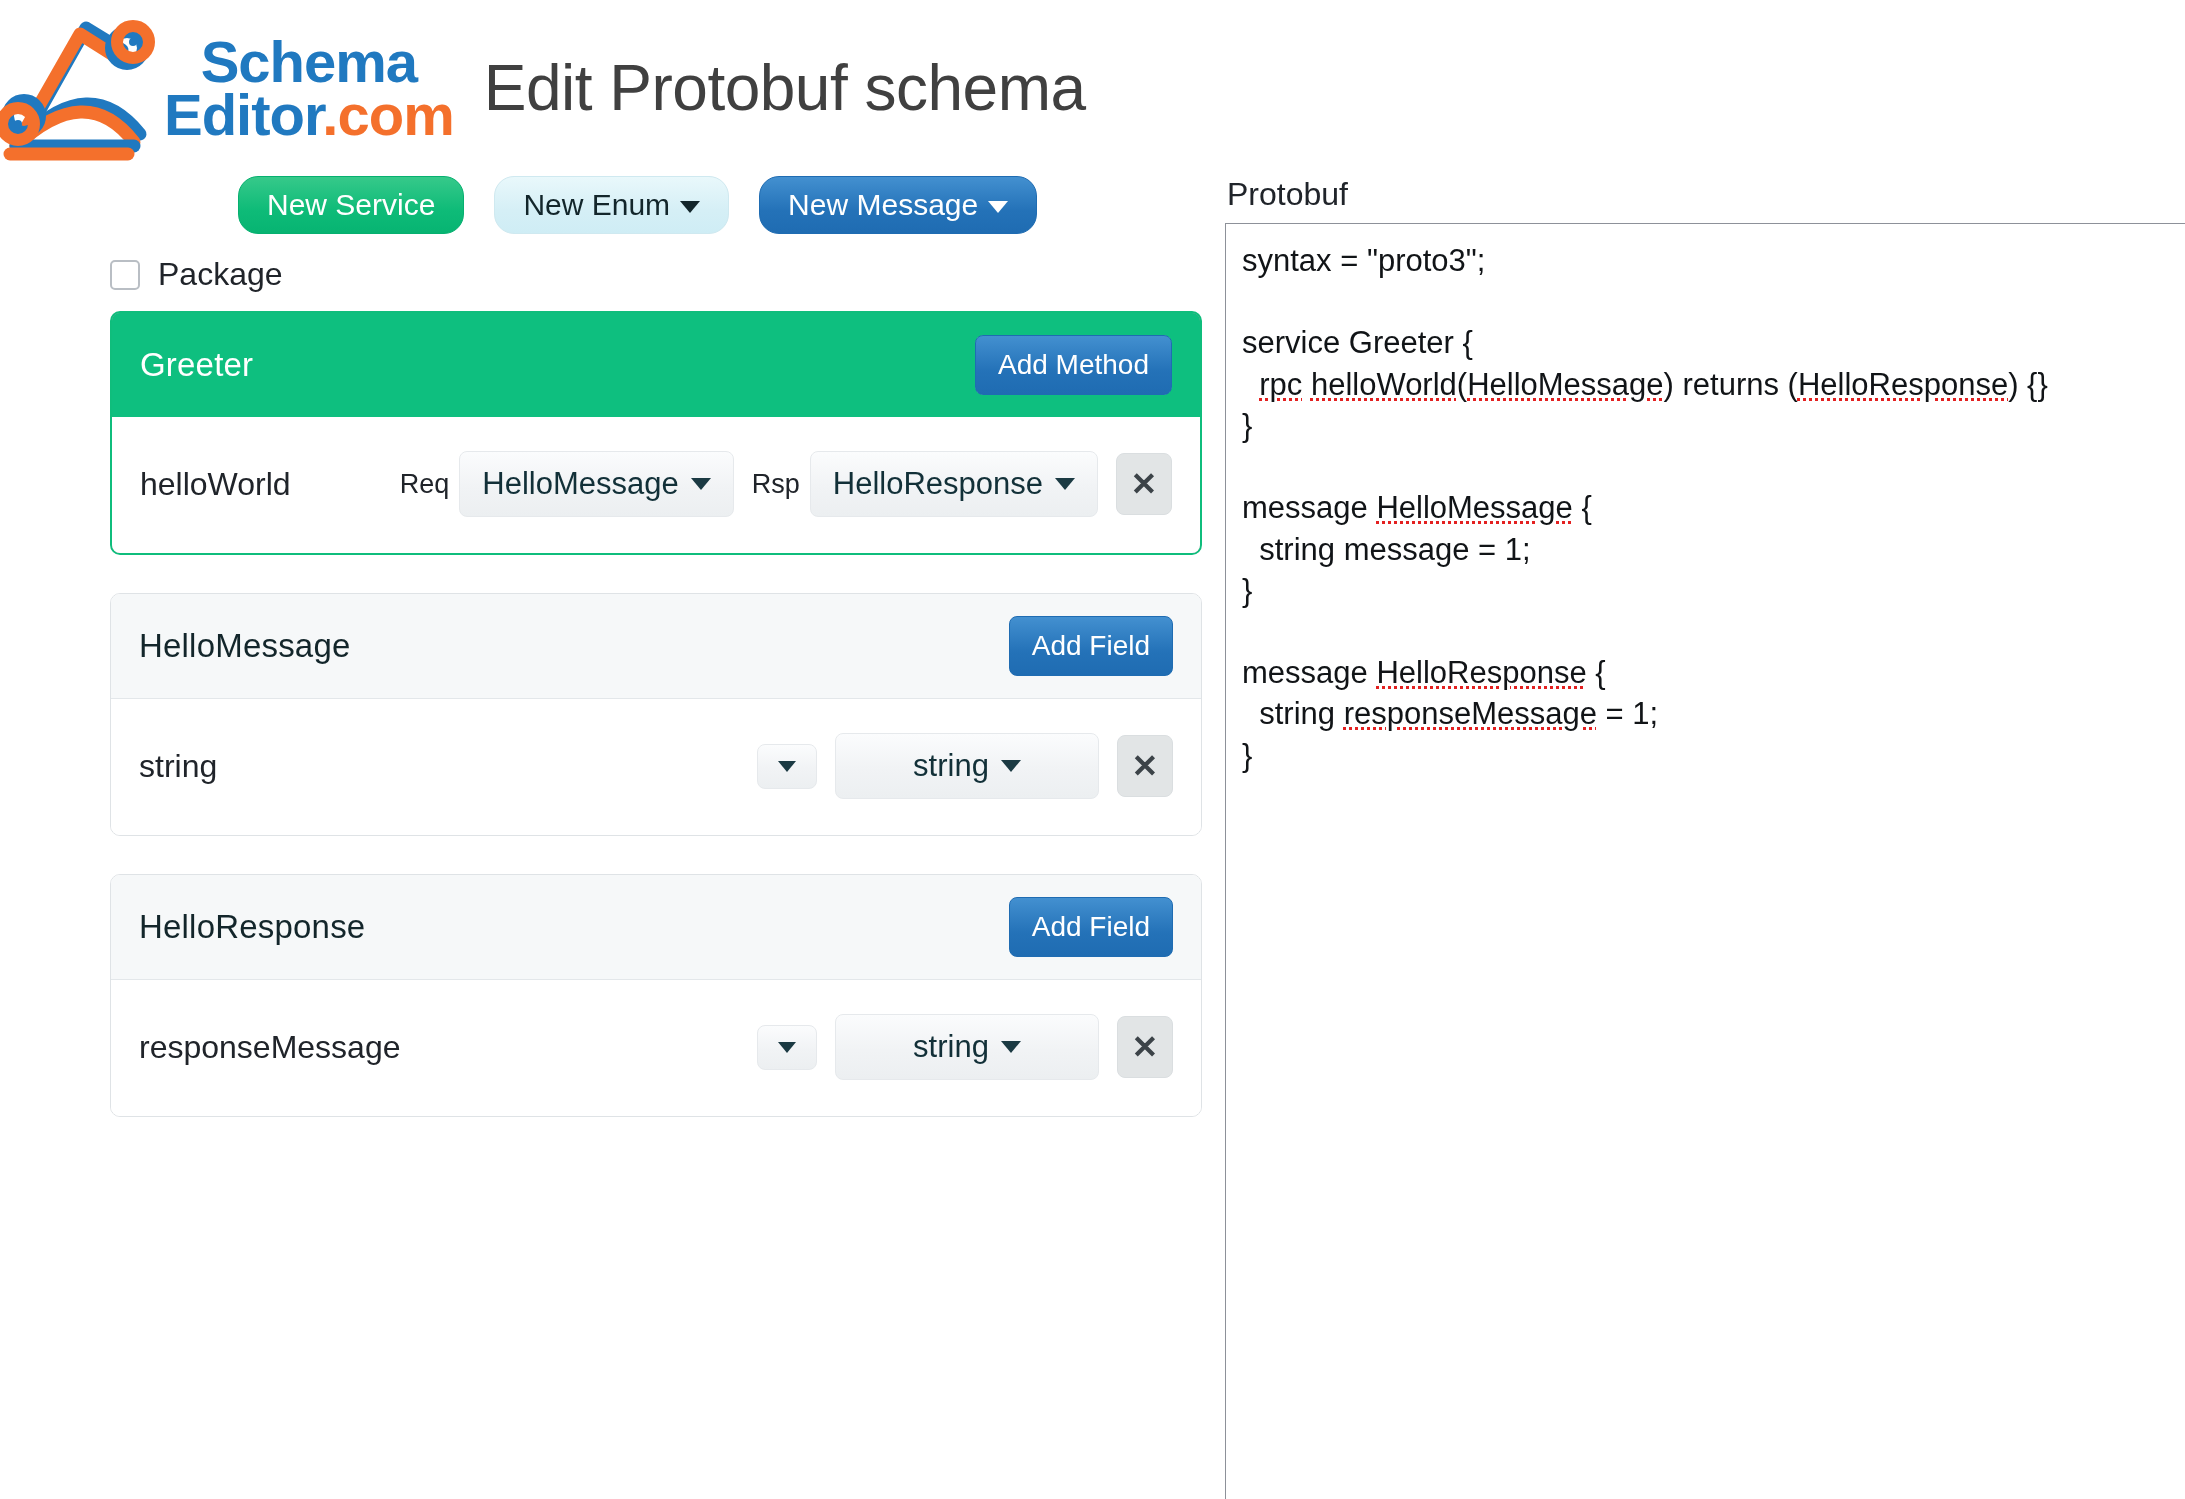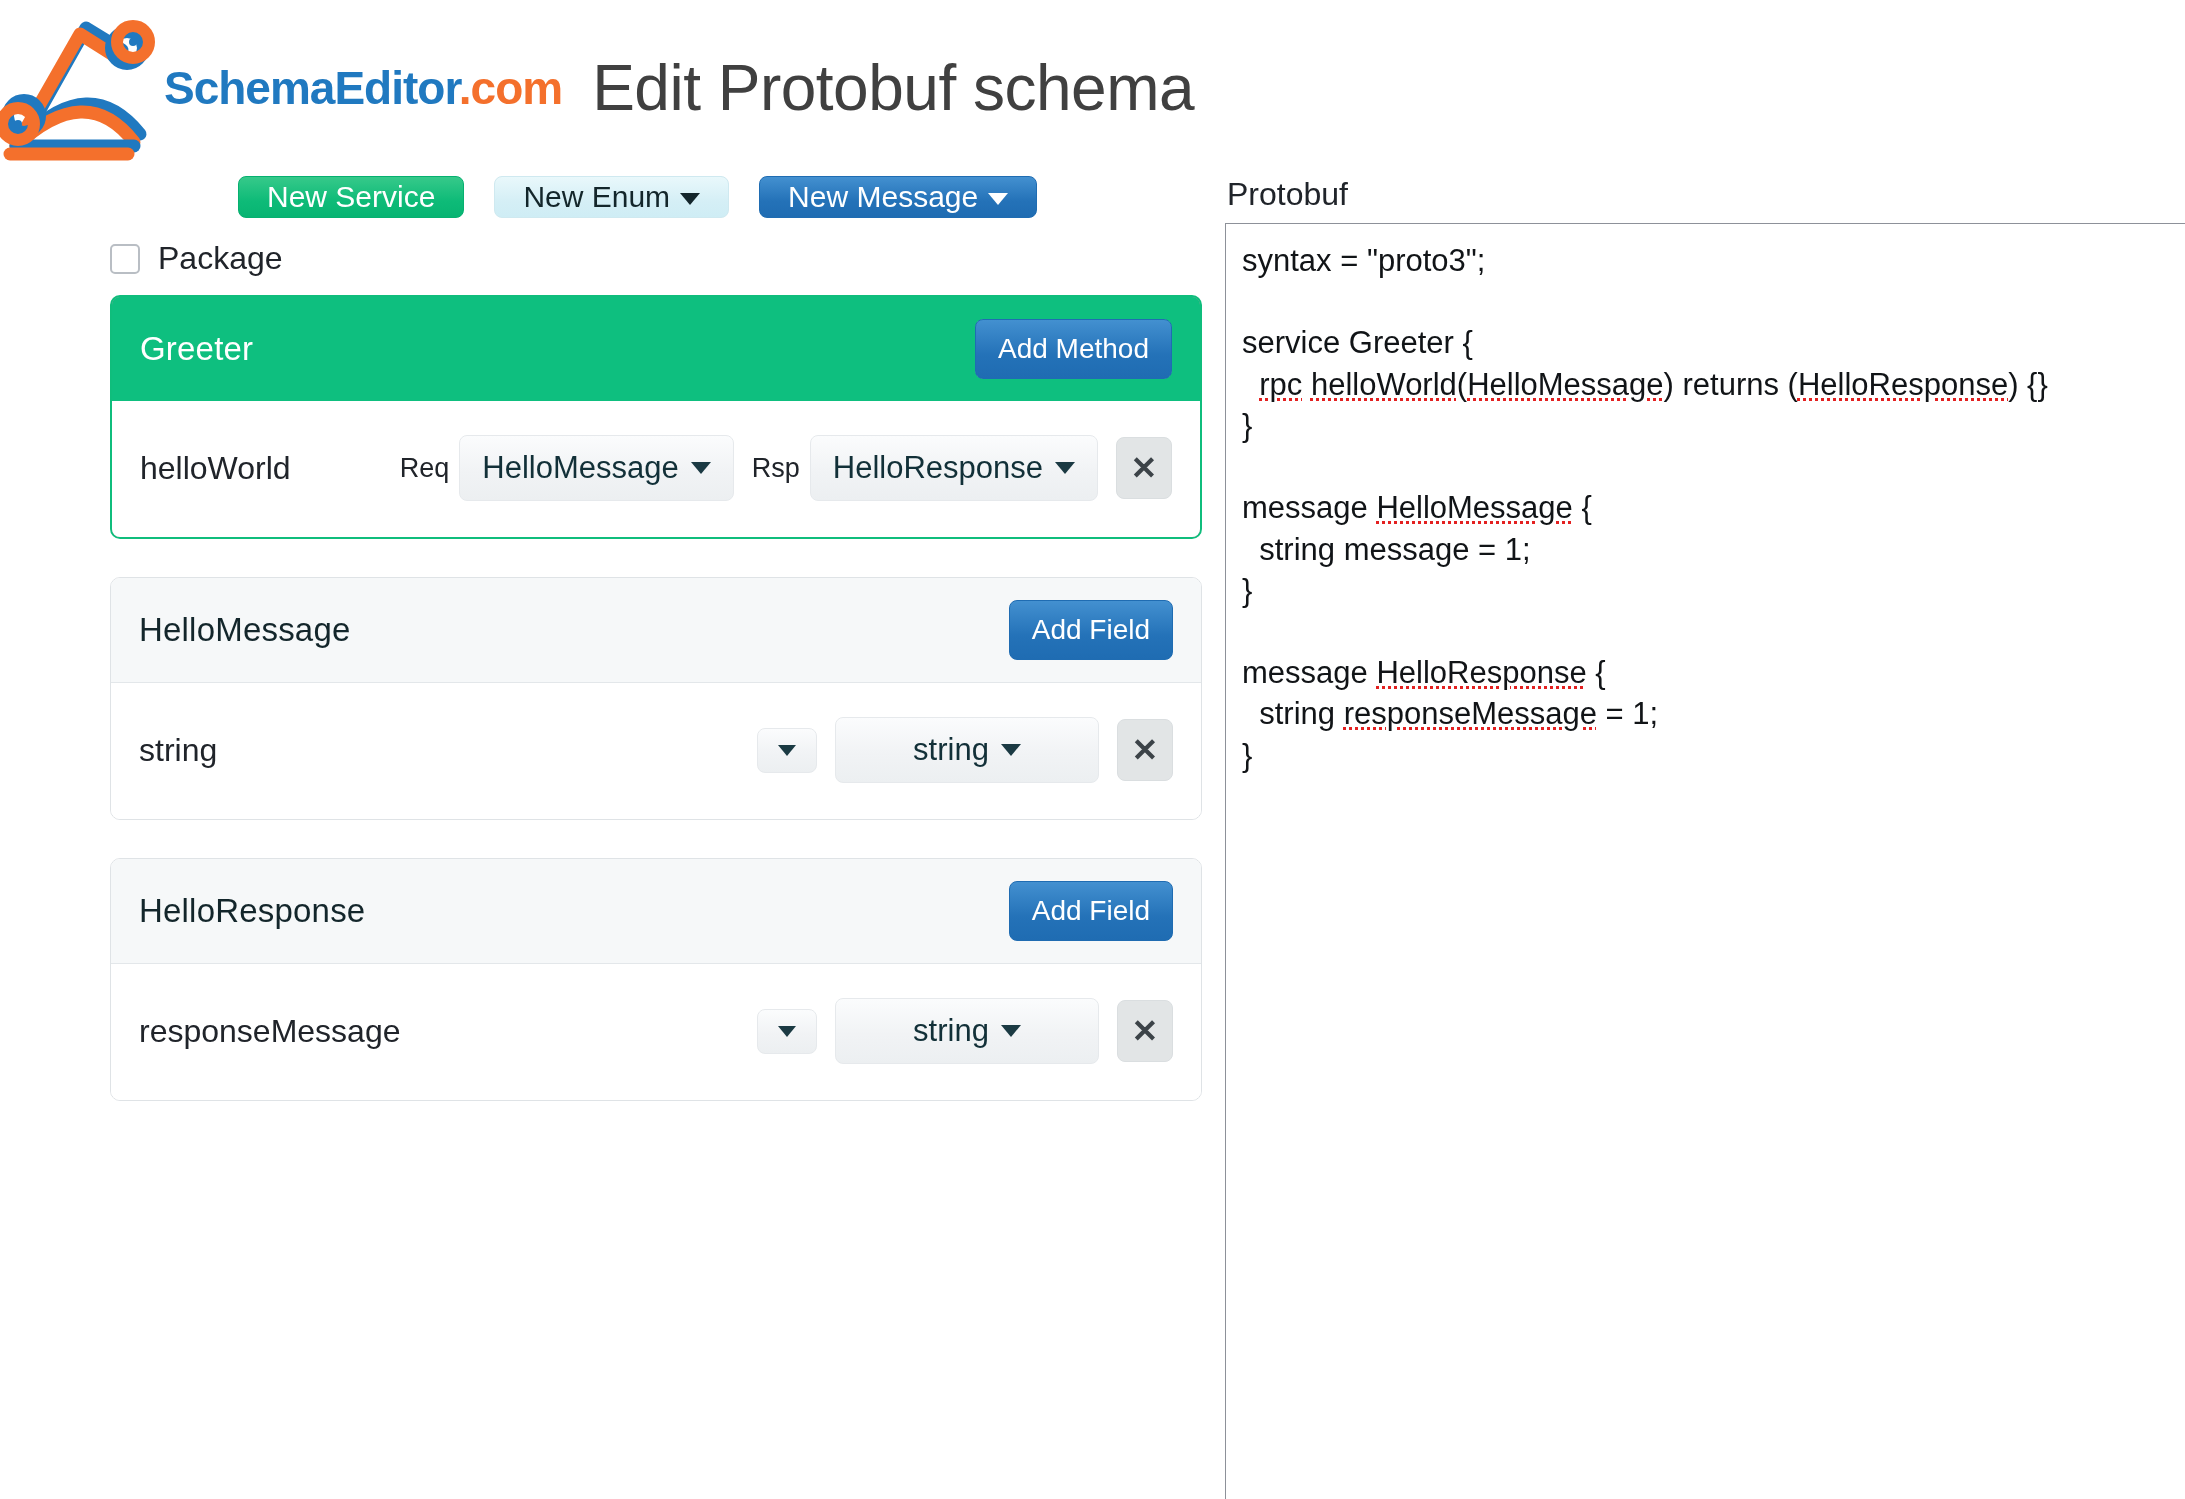--- a/index.html
+++ b/index.html
@@ -18,26 +18,27 @@
     padding: 8px 0 0 0;
     height: 168px;
   }
   .logo-wrap {
     display: flex;
     align-items: center;
     margin-left: -6px;
   }
   .logo-mark { width: 176px; height: 160px; flex: none; }
   .logo-text {
-    display: flex; flex-direction: row;
+    display: flex; flex-direction: column;
     line-height: 0.92;
     margin-left: -6px;
     font-weight: bold;
-    font-size: 46px;
+    font-size: 58px;
     letter-spacing: -1px;
+    text-align: center;
   }
   .logo-line1 { color: #2079c0; }
   .logo-line2 { color: #2079c0; }
   .logo-dotcom { color: #f4702c; }
   .page-title {
     font-size: 64px;
     color: #404040;
     margin-left: 30px;
     font-weight: normal;
     letter-spacing: -0.5px;
@@ -52,22 +53,22 @@
   .toolbar {
     display: flex;
     gap: 30px;
     margin-left: 238px;
     margin-top: 8px;
     margin-bottom: 22px;
   }
   .btn {
     font-family: "Liberation Sans", sans-serif;
     font-size: 30px;
-    border-radius: 8px;
-    padding: 2px 28px;
+    border-radius: 20px;
+    padding: 10px 28px;
     border: 1px solid transparent;
     cursor: pointer;
     line-height: 1.2;
     white-space: nowrap;
   }
   .btn-success {
     background-image: linear-gradient(180deg, #36c98a 0%, #0ebb78 60%, #07b472 100%);
     color: #ffffff;
     border-color: #06b070;
   }

